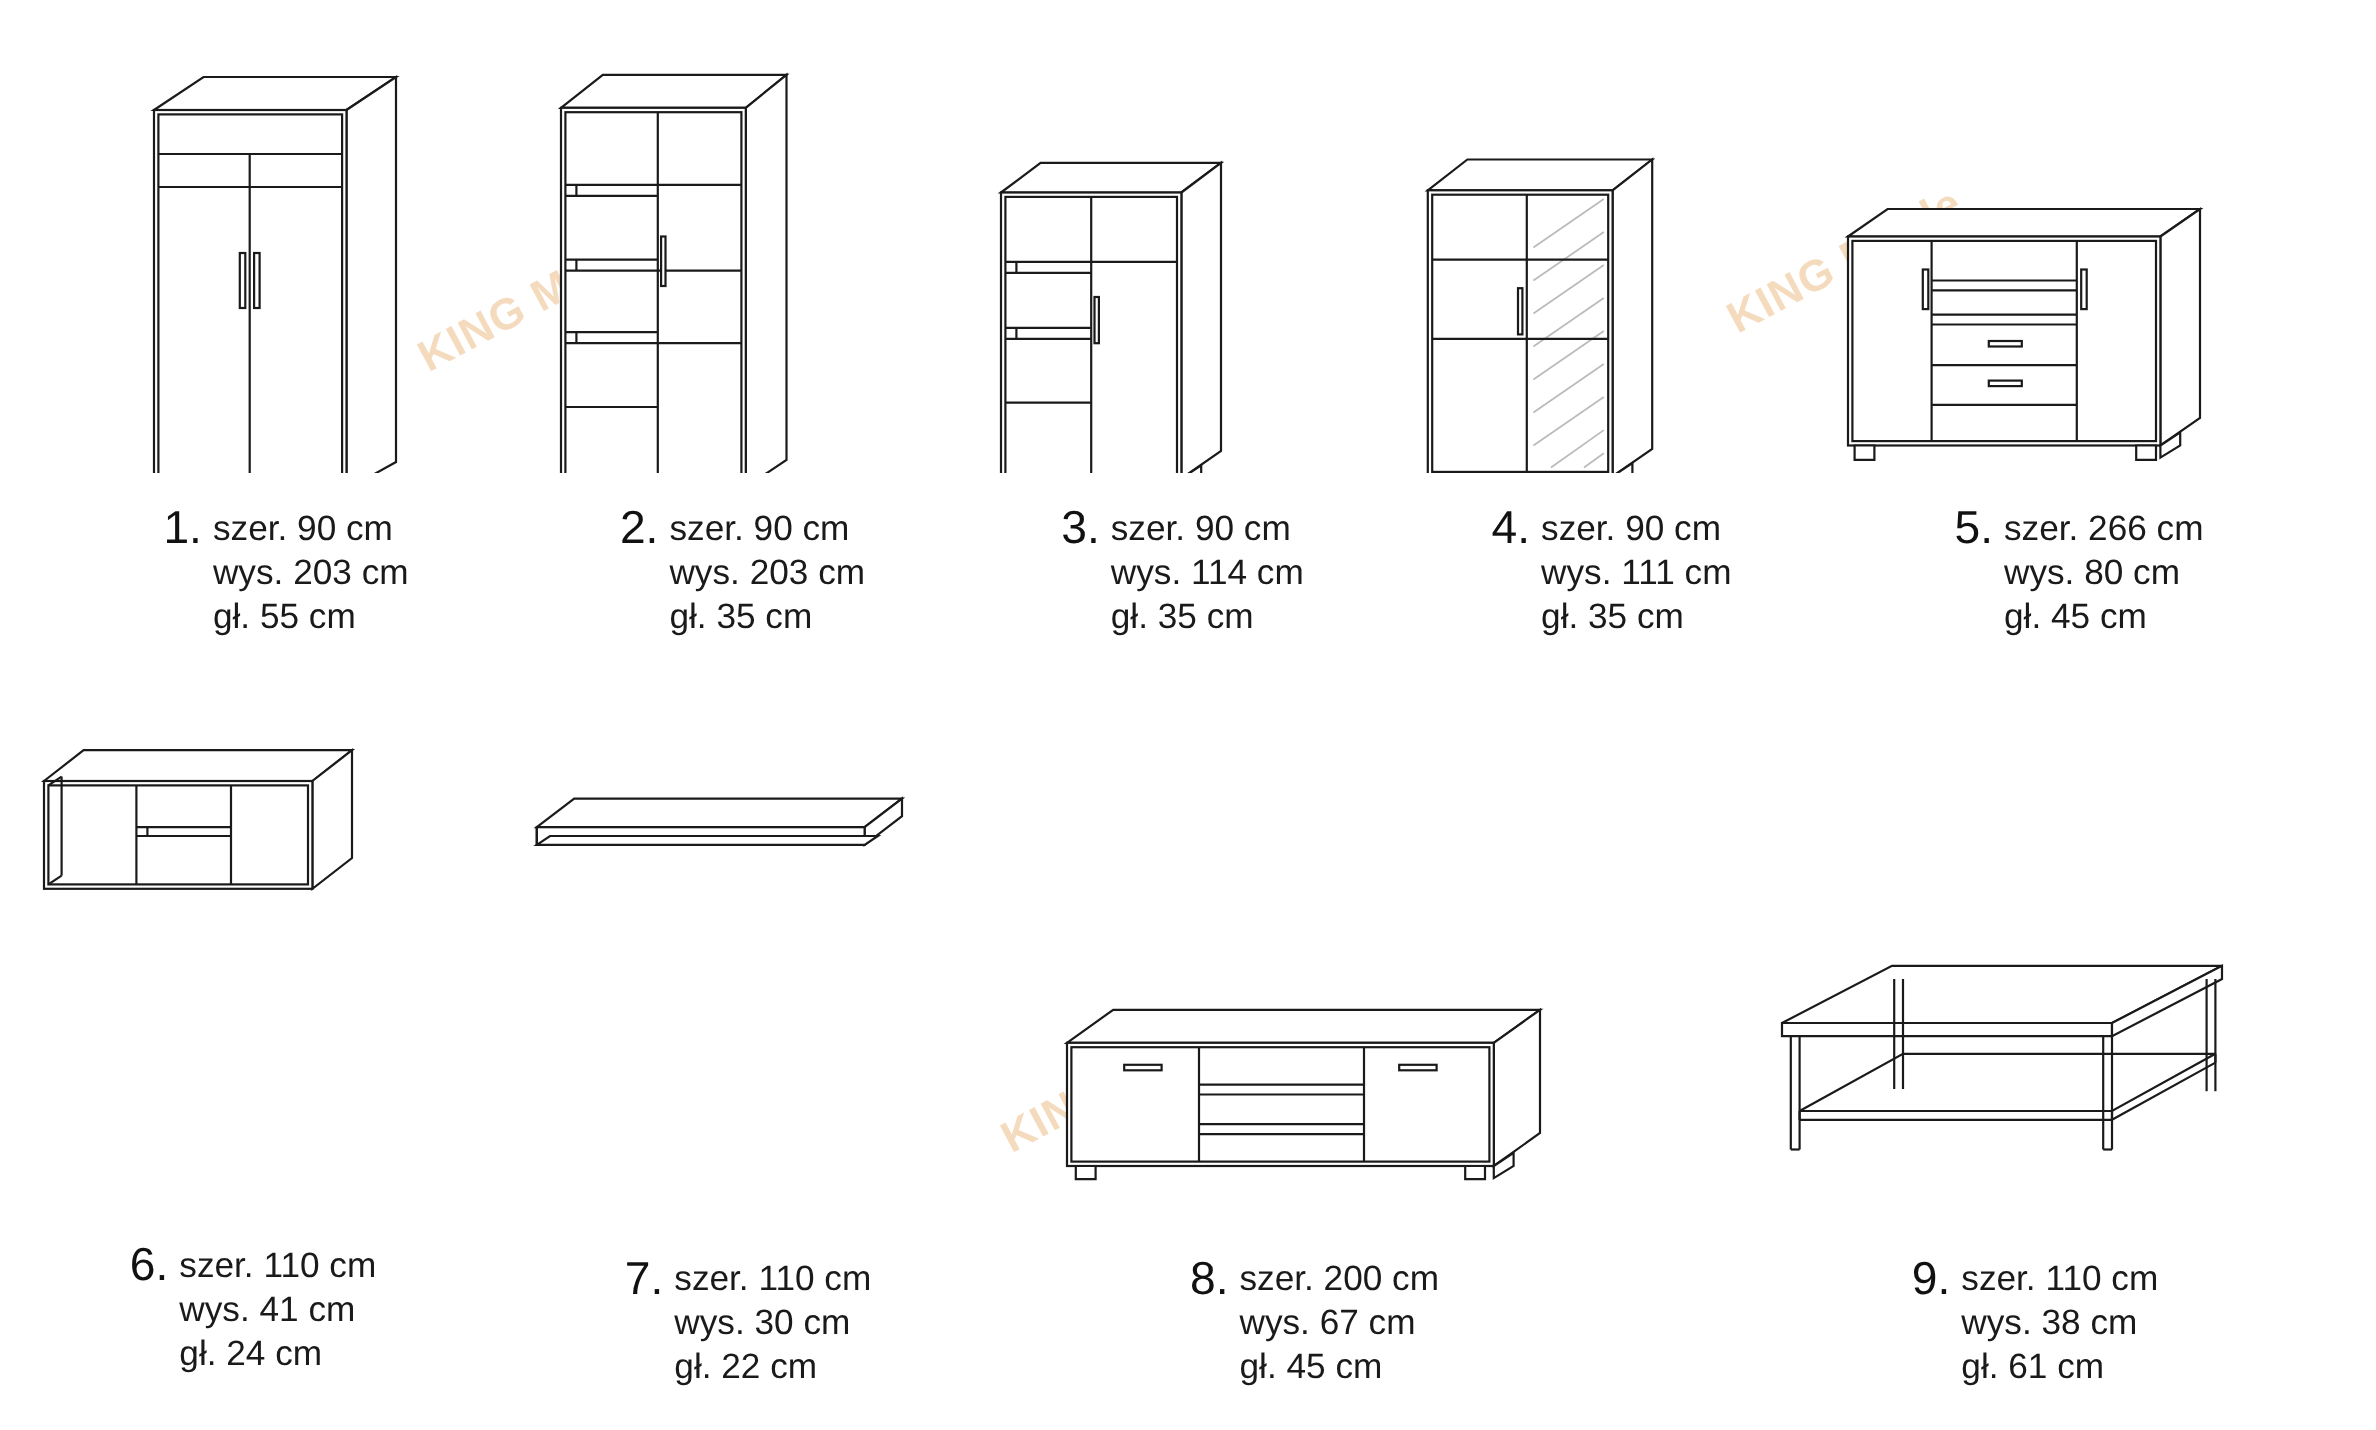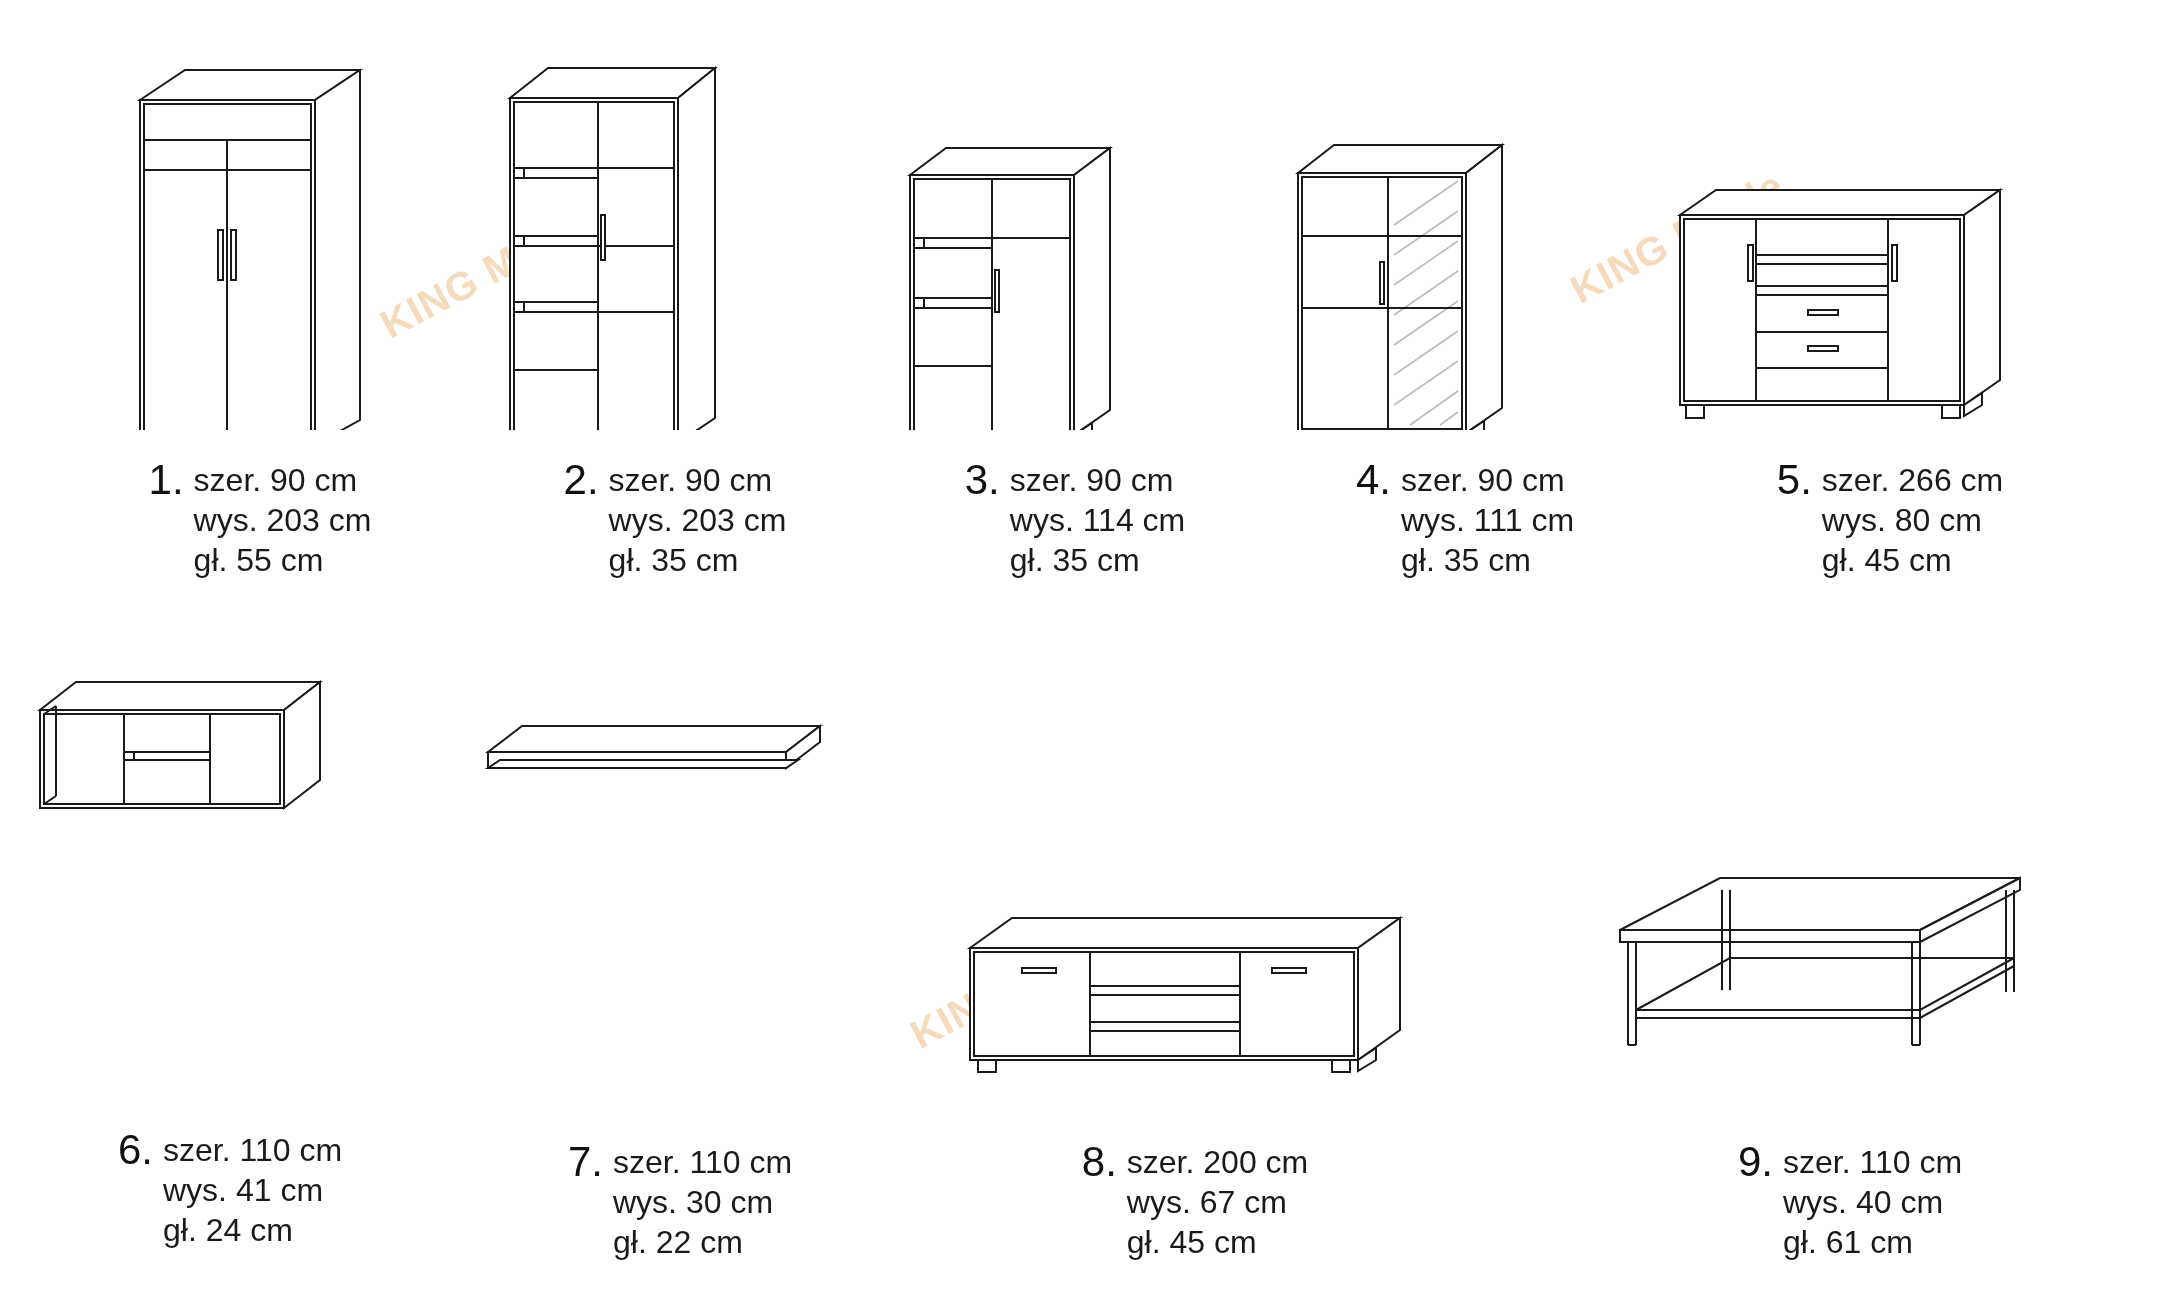--- a/index.html
+++ b/index.html
@@ -401,18 +401,18 @@
       <span>szer. 200 cm</span>
       <span>wys. 67 cm</span>
       <span>gł. 45 cm</span>
     </div>
   </div>
 
   <div class="capbox" style="position:absolute; left:1630px; top:1142px; width:440px;">
     <div class="num">9.</div>
     <div class="lines">
       <span>szer. 110 cm</span>
-      <span>wys. 40 cm</span>
+      <span>wys. 38 cm</span>
       <span>gł. 61 cm</span>
     </div>
   </div>
 
 </div>
 
 </body></html>

